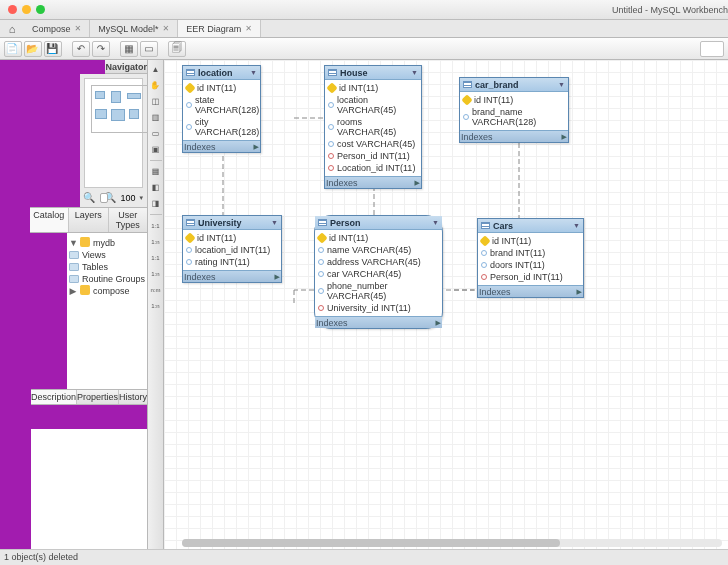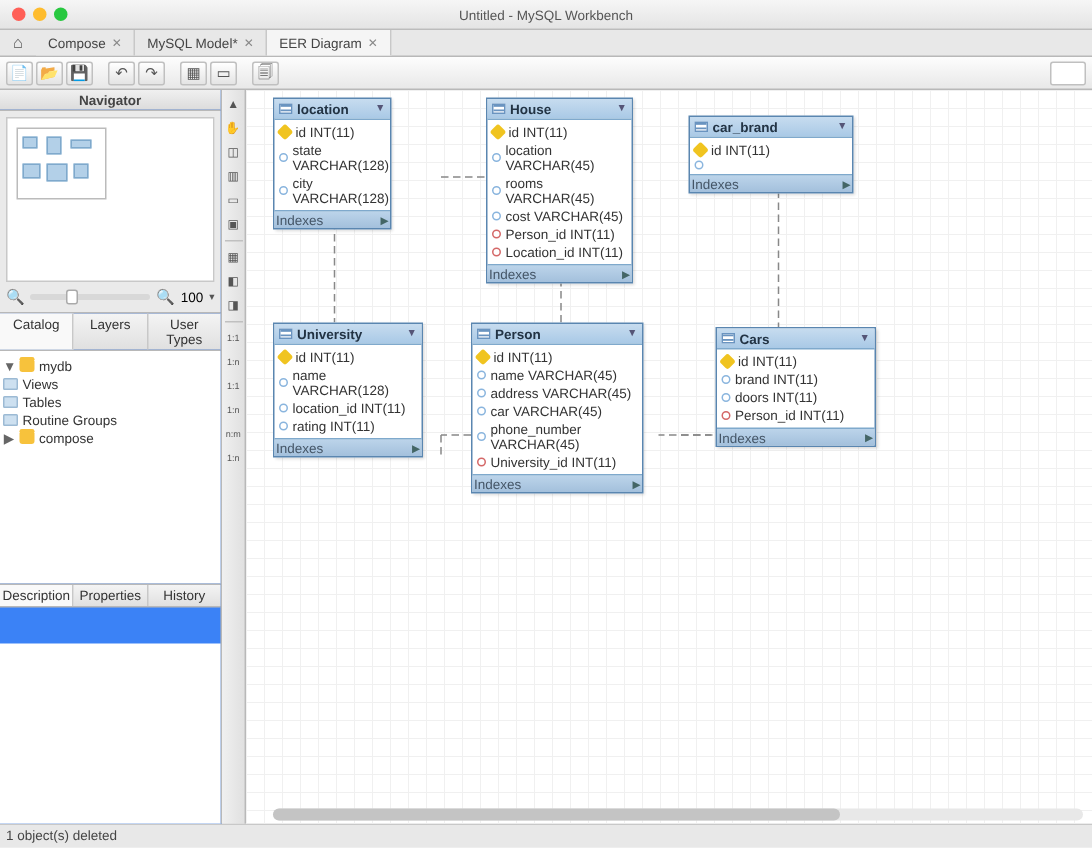--- a/index.html
+++ b/index.html
@@ -3,32 +3,32 @@
 <meta charset="utf-8">
 <style>
   * { box-sizing: border-box; margin: 0; padding: 0; font-family: -apple-system, Helvetica, Arial, sans-serif; font-size: 9px; }
   html, body { width: 728px; height: 565px; overflow: hidden; background: #ececec; }
   .titlebar { height: 20px; background: linear-gradient(#f6f6f6,#e4e4e4); display: flex; align-items: center; position: relative; border-bottom: 1px solid #bcbcbc; }
   .traffic { display: flex; gap: 5px; margin-left: 8px; }
   .dot { width: 9px; height: 9px; border-radius: 50%; }
   .dot.red { background: #ff5f57; }
   .dot.yellow { background: #febc2e; }
   .dot.green { background: #28c840; }
-  .titletext { position: absolute; left: 0; right: 0; text-align: center; color: #555; }
+  .titletext { position: absolute; left: 0; right: 0; text-align: right; color: #555; }
   .tabbar { height: 18px; background: #e8e8e8; display: flex; align-items: stretch; border-bottom: 1px solid #b8b8b8; }
   .tabbar .home { width: 24px; display: flex; align-items: center; justify-content: center; color: #555; font-size: 11px; }
   .tab { padding: 0 8px; display: flex; align-items: center; gap: 4px; border-right: 1px solid #c8c8c8; background: #e8e8e8; color: #444; }
   .tab.active { background: #f5f5f5; }
   .tab .x { color: #888; font-size: 8px; cursor: pointer; }
   .toolbar { height: 22px; background: linear-gradient(#fdfdfd,#e8e8e8); border-bottom: 1px solid #b8b8b8; display: flex; align-items: center; padding: 0 4px; gap: 2px; position: relative; }
   .toolbar .tbtn { width: 18px; height: 16px; background: linear-gradient(#ffffff,#e4e4e4); border: 1px solid #c0c0c0; border-radius: 2px; display: flex; align-items: center; justify-content: center; font-size: 10px; color: #555; }
   .toolbar .sep { width: 6px; }
   .toolbar .searchbox { position: absolute; right: 4px; width: 24px; height: 16px; background: #fff; border: 1px solid #c0c0c0; border-radius: 2px; }
   .main { display: flex; height: 489px; }
-  .sidebar { width: 148px; background: #3b82f6; border-right: 1px solid #b8b8b8; display: flex; flex-direction: column; }
+  .sidebar { width: 148px; background: #a21caf; border-right: 1px solid #b8b8b8; display: flex; flex-direction: column; align-items: flex-end; }
   .panel-head { height: 14px; background: linear-gradient(#f0f0f0,#dcdcdc); border-bottom: 1px solid #b8b8b8; display: flex; align-items: center; justify-content: center; color: #444; font-weight: bold; }
   .navigator { padding: 4px; background: #eaeaea; }
   .minimap { width: 100%; height: 110px; background: #fff; border: 1px solid #c8c8c8; position: relative; }
   .minirect { position: absolute; border: 1px solid #bbb; left: 6px; top: 6px; width: 60px; height: 48px; }
   .minibox { position: absolute; background: #b3d0e8; border: 1px solid #7fa9cc; }
   .zoomrow { display: flex; align-items: center; gap: 4px; margin-top: 4px; }
   .zoomrow .track { flex: 1; height: 4px; background: #d8d8d8; border-radius: 2px; position: relative; }
   .zoomrow .thumb { position: absolute; left: 30%; top: -3px; width: 8px; height: 10px; background: #fff; border: 1px solid #aaa; border-radius: 2px; }
   .zoomrow .mag { font-size: 10px; color: #555; }
   .sidetabs { display: flex; border-top: 1px solid #b8b8b8; border-bottom: 1px solid #b8b8b8; background: linear-gradient(#f4f4f4,#e0e0e0); }
@@ -293,57 +293,54 @@
             <span>car_brand</span>
             <span class="chev">▼</span>
           </div>
           <div class="ebody">
             <div class="col">
               <span class="ico pk"></span>
               <span>id INT(11)</span>
             </div>
             <div class="col">
               <span class="ico n"></span>
+              <span>brand_name VARCHAR(128)</span>
             </div>
           </div>
           <div class="efoot">
             <span>Indexes</span>
             <span class="arrow">▶</span>
           </div>
         </div>
         <div class="entity" style="left: 18px; top: 155px; width: 100px;">
           <div class="ehead">
             <span class="tblicon"></span>
             <span>University</span>
             <span class="chev">▼</span>
           </div>
           <div class="ebody">
             <div class="col">
               <span class="ico pk"></span>
               <span>id INT(11)</span>
             </div>
             <div class="col">
               <span class="ico n"></span>
-              <span>name VARCHAR(128)</span>
-            </div>
-            <div class="col">
-              <span class="ico n"></span>
               <span>location_id INT(11)</span>
             </div>
             <div class="col">
               <span class="ico n"></span>
               <span>rating INT(11)</span>
             </div>
           </div>
           <div class="efoot">
             <span>Indexes</span>
             <span class="arrow">▶</span>
           </div>
         </div>
-        <div class="entity" style="left: 150px; top: 155px; width: 115px;">
+        <div class="entity" style="left: 150px; top: 155px; width: 129px; border-radius: 17px;">
           <div class="ehead">
             <span class="tblicon"></span>
             <span>Person</span>
             <span class="chev">▼</span>
           </div>
           <div class="ebody">
             <div class="col">
               <span class="ico pk"></span>
               <span>id INT(11)</span>
             </div>

